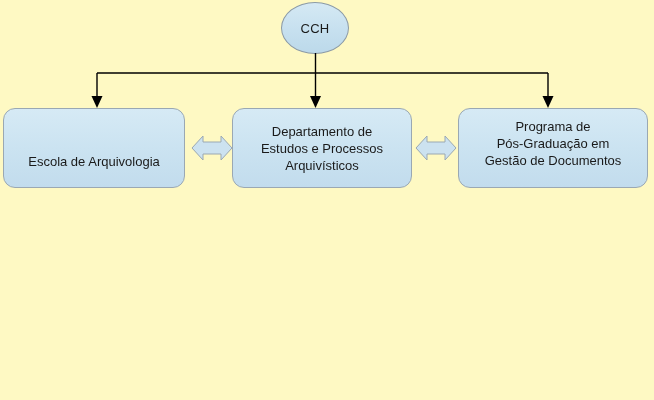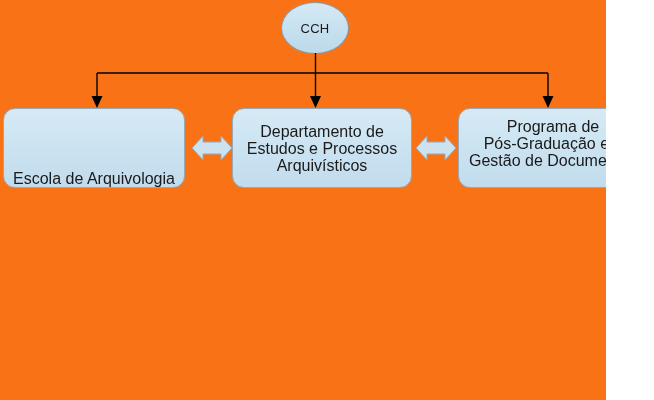--- a/index.html
+++ b/index.html
@@ -5,23 +5,23 @@
   html, body {
     margin: 0;
     padding: 0;
     background: #ffffff;
   }
   body {
     font-family: "Liberation Sans", sans-serif;
   }
   #canvas {
     position: relative;
-    width: 606px;
+    width: 654px;
     height: 400px;
-    background: #f97316;
+    background: #fef9c3;
     overflow: hidden;
   }
 
   
   .root-node {
     position: absolute;
     left: 281px;
     top: 2px;
     width: 68px;
     height: 52px;
@@ -56,26 +56,26 @@
     top: 108px;
     height: 80px;
     box-sizing: border-box;
     border: 1px solid #9aa8b3;
     border-radius: 12px;
     background: linear-gradient(to bottom, #d6eaf5 0%, #cbe3f1 50%, #c2dced 100%);
     overflow: hidden;
     display: flex;
     justify-content: center;
   }
-  .node-box.left  { left: 3px;   width: 182px; align-items: flex-end; }
+  .node-box.left  { left: 3px;   width: 182px; align-items: center; }
   .node-box.mid   { left: 232px; width: 180px; align-items: center; }
   .node-box.right { left: 458px; width: 190px; align-items: flex-start; }
 
   .node-text {
-    font-size: 16px;
+    font-size: 13px;
     line-height: 17px;
     color: #1a1a1a;
     text-align: center;
     padding: 0 4px;
     white-space: pre-line;
   }
   .node-box.left .node-text  { margin-top: 26px; }
   .node-box.mid  .node-text  { margin-top: 0px; }
   .node-box.right .node-text { margin-top: 9px; text-align: center; }
 

